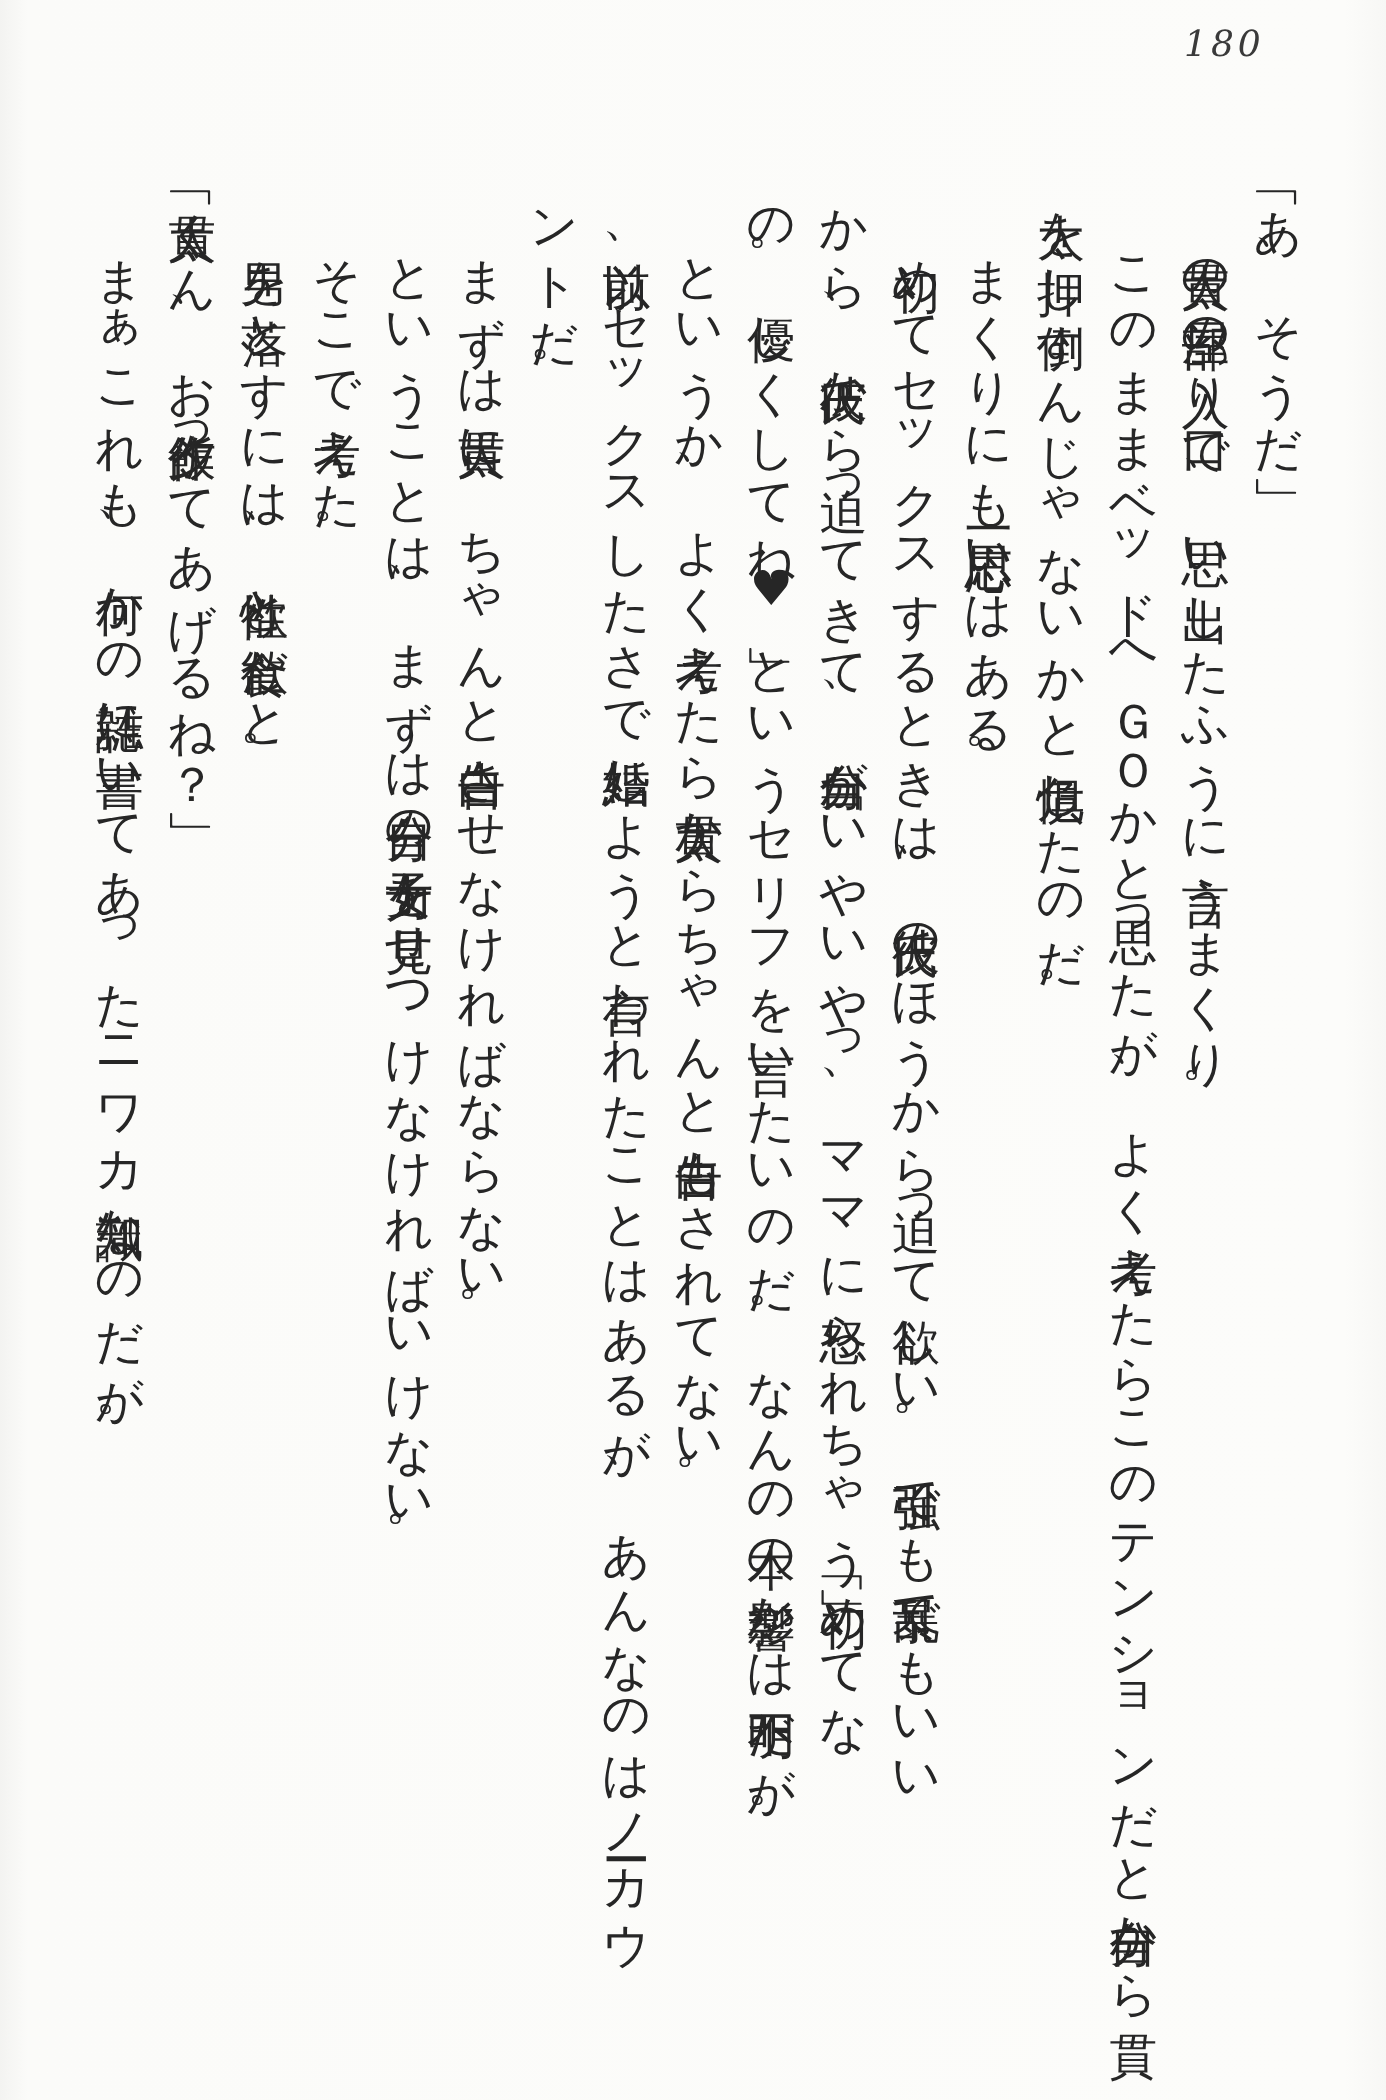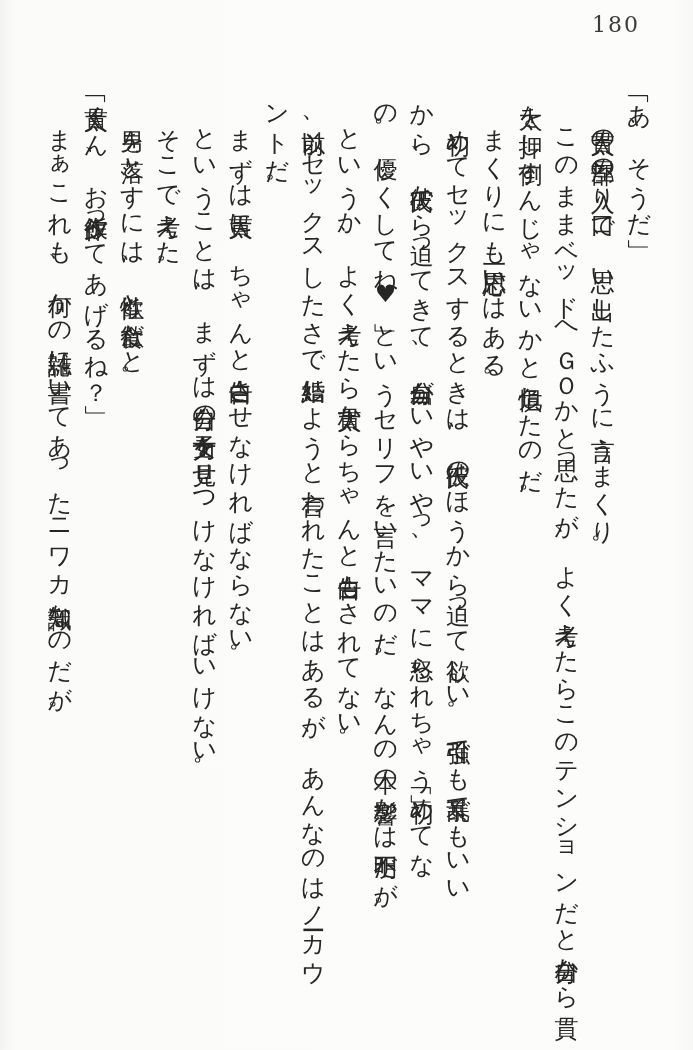--- a/index.html
+++ b/index.html
@@ -16,21 +16,22 @@
   }
   .scan-page {
     position: absolute;
     inset: 0;
     background: linear-gradient(90deg, #f3f3f1 0%, #fbfbf9 2%, #fcfcfa 97%, #f7f7f5 100%);
   }
   .page-number {
     position: absolute;
     top: 12px;
     left: 592px;
-    font-size: 22px;
+    font-size: 18px;
+    font-style: italic;
     letter-spacing: 2px;
     color: #3a3a3a;
   }
   .text-block {
     position: absolute;
     top: 88px;
     right: 36px;
     height: 965px;
     writing-mode: vertical-rl;
     text-orientation: mixed;

